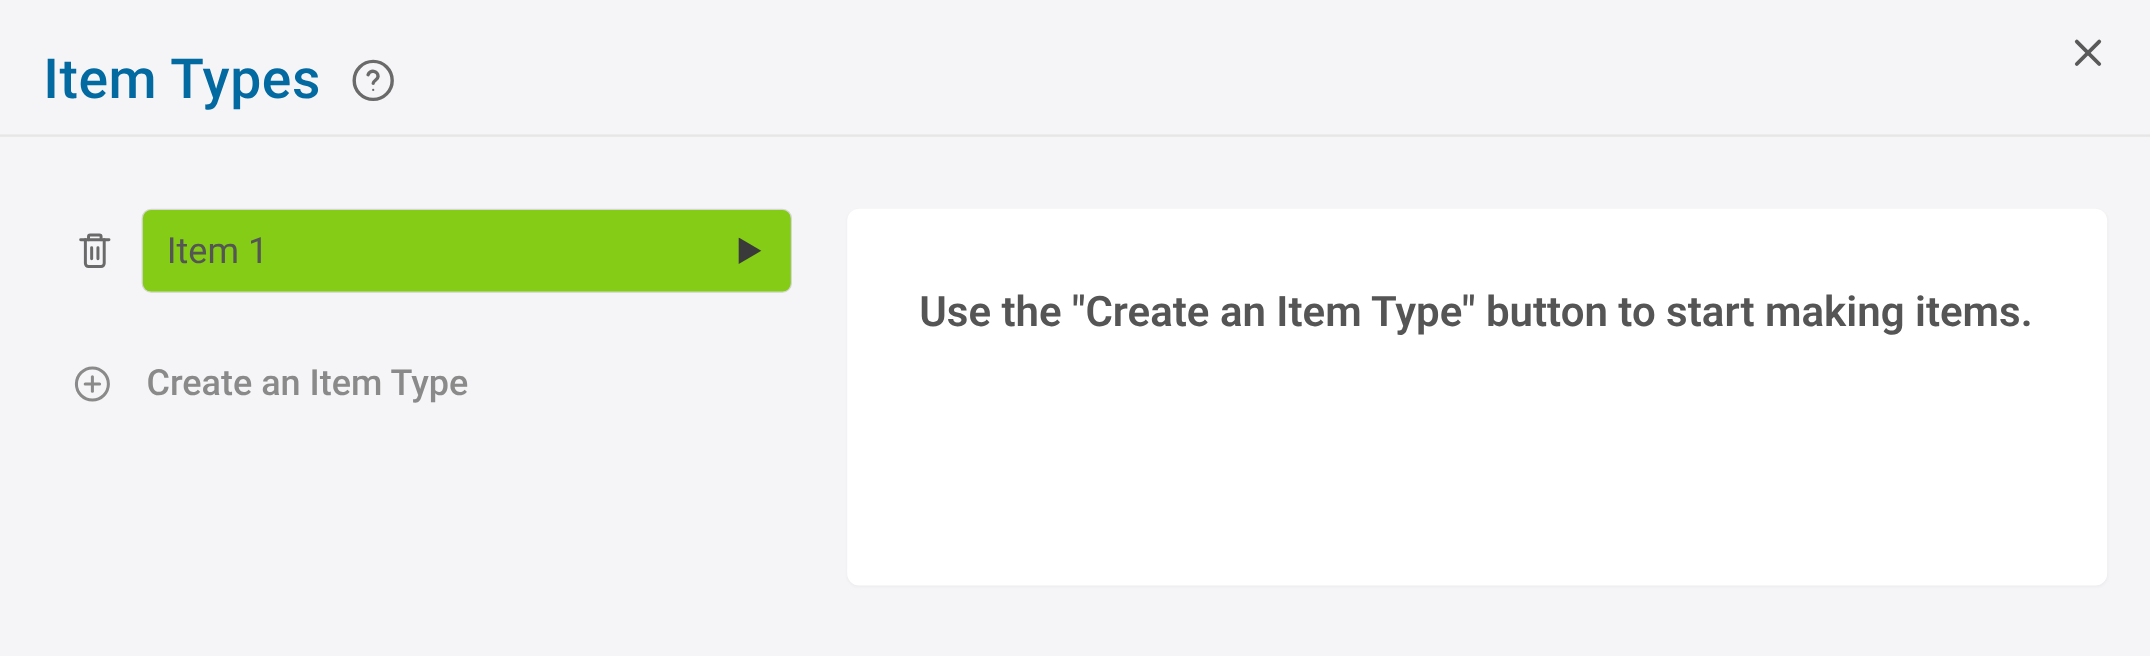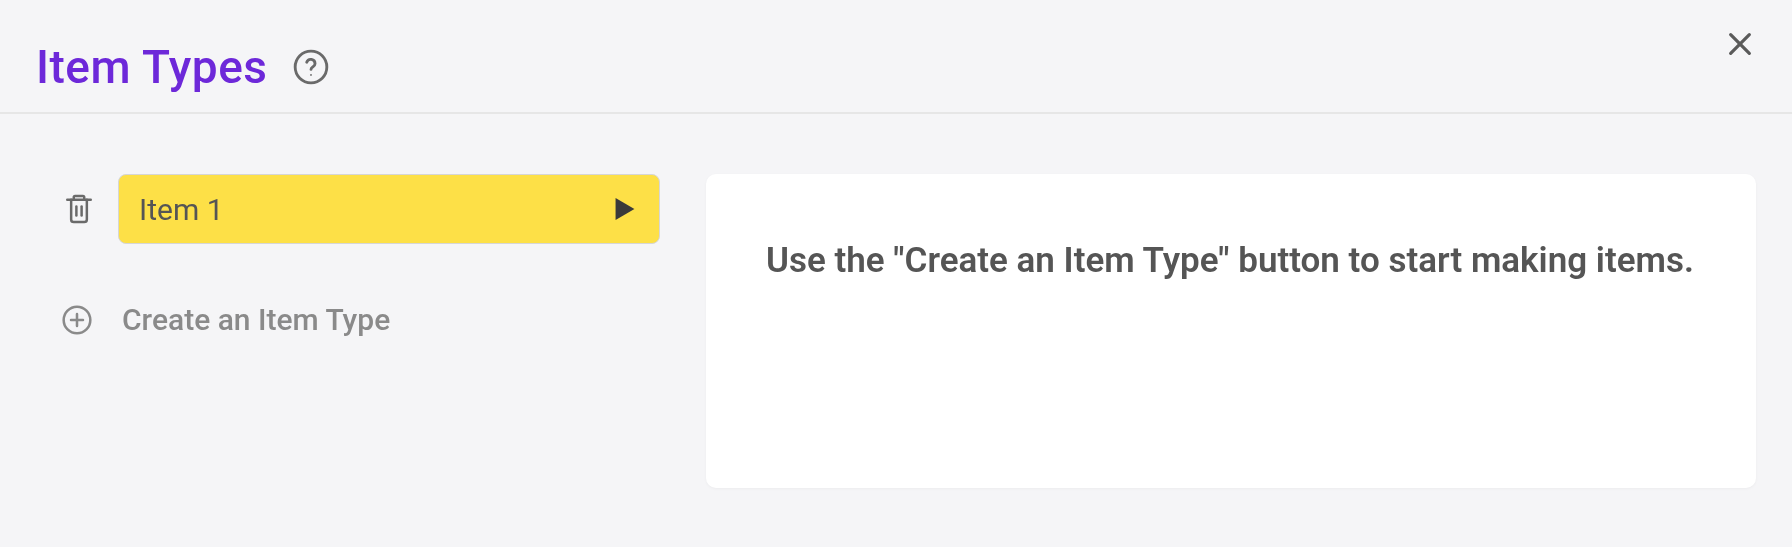--- a/index.html
+++ b/index.html
@@ -26,21 +26,21 @@
     .header {
       padding: 40px 36px 18px 36px;
       border-bottom: 2px solid #e6e6e6;
       display: flex;
       align-items: center;
       gap: 24px;
     }
     .page-title {
       font-size: 46px;
       font-weight: 500;
-      color: #6d28d9;
+      color: #0369a1;
       letter-spacing: 0.5px;
     }
     .help-icon {
       width: 40px;
       height: 40px;
       cursor: pointer;
       color: #6a6a6a;
       display: flex;
       align-items: center;
       justify-content: center;
@@ -65,21 +65,21 @@
       height: 38px;
       cursor: pointer;
       color: #6a6a6a;
       display: flex;
       align-items: center;
       justify-content: center;
       flex-shrink: 0;
     }
     .item-box {
       flex: 1;
-      background: #fde047;
+      background: #84cc16;
       border: 1px solid #d6d6d6;
       border-radius: 8px;
       height: 70px;
       display: flex;
       align-items: center;
       justify-content: space-between;
       padding: 0 24px 0 20px;
       cursor: pointer;
     }
     .item-label {

